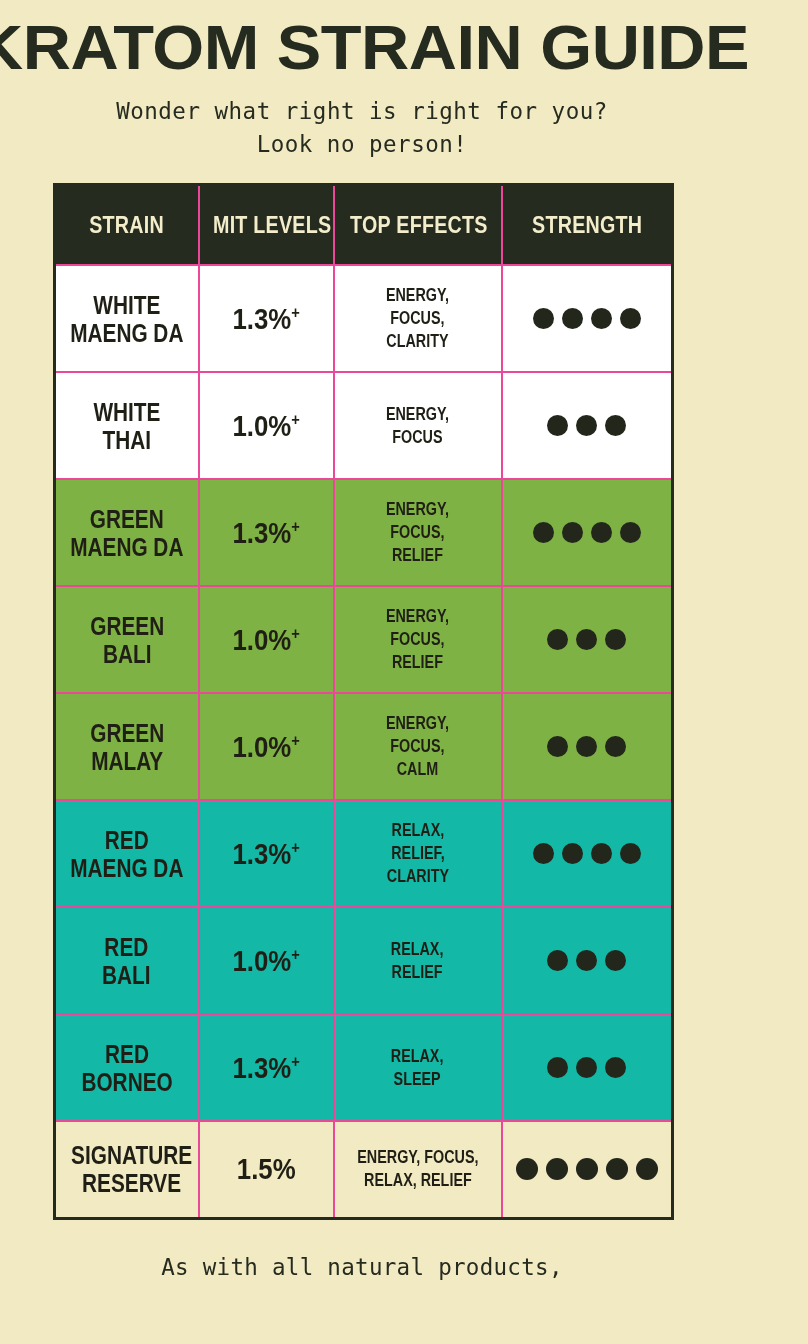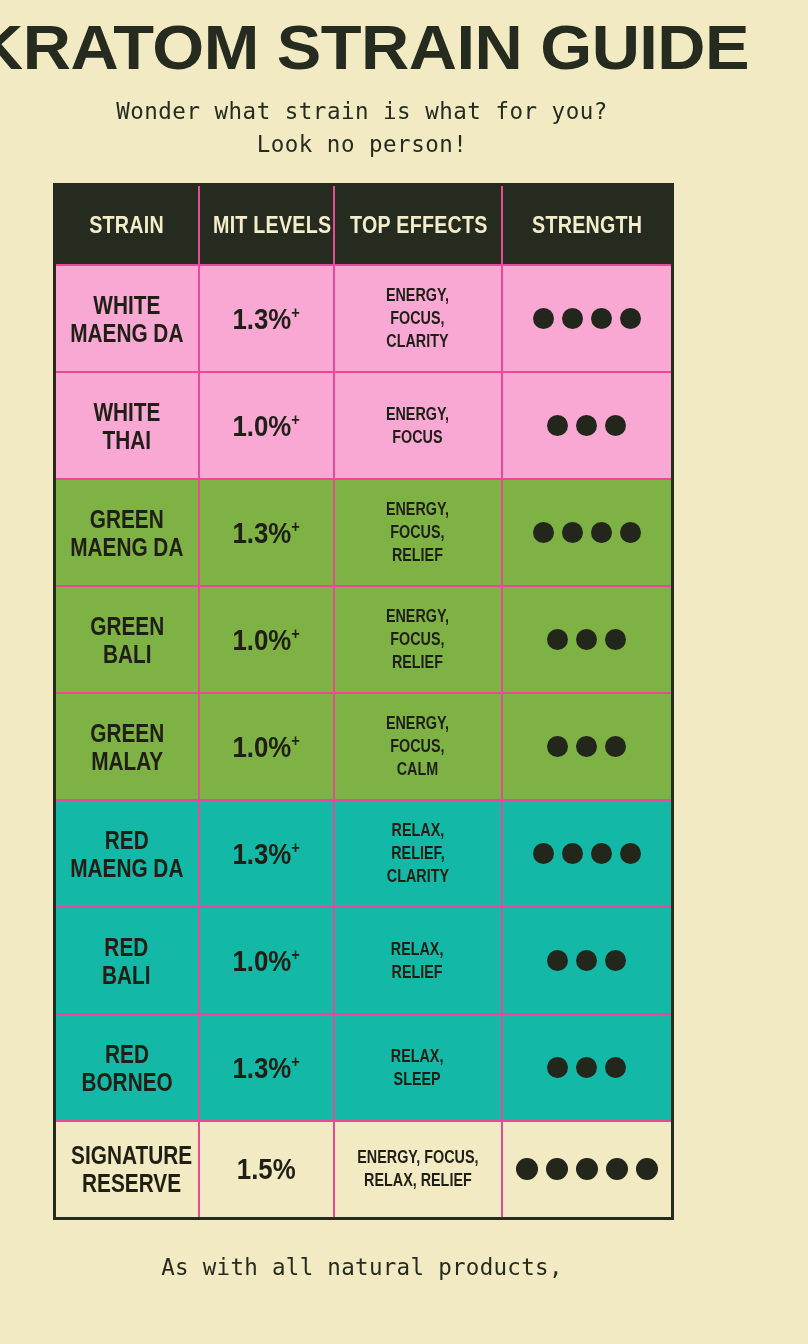--- a/index.html
+++ b/index.html
@@ -86,21 +86,21 @@
     color: #F4EDCB;
     letter-spacing: 0.3px;
     transform: scaleX(0.82);
     display: inline-block;
     white-space: nowrap;
   }
 
   tbody tr { height: 107px; }
   tbody tr.last-row { height: 97px; }
 
-  .row-yellow td { background: #f9a8d4; }
+  .row-yellow td { background: #ffffff; }
   .row-green  td { background: #7FB244; }
   .row-red    td { background: #14b8a6; }
   .row-cream  td { background: #F2EAC3; }
 
   .strain-name {
     font-family: "Liberation Sans Narrow", "Liberation Sans", sans-serif;
     font-weight: bold;
     font-size: 26px;
     line-height: 28px;
     color: #201F16;
@@ -168,21 +168,21 @@
   .footer .line { display: block; }
 </style>
 </head>
 <body>
 
 <div class="page">
 
   <div class="title">KRATOM STRAIN GUIDE</div>
 
   <div class="subtitle">
-    <span class="line">Wonder what strain is what for you?</span>
+    <span class="line">Wonder what right is right for you?</span>
     <span class="line">Look no person!</span>
   </div>
 
   <div class="table-wrap">
     <table class="strain-table">
       <colgroup>
         <col class="c-strain">
         <col class="c-mit">
         <col class="c-effects">
         <col class="c-strength">

